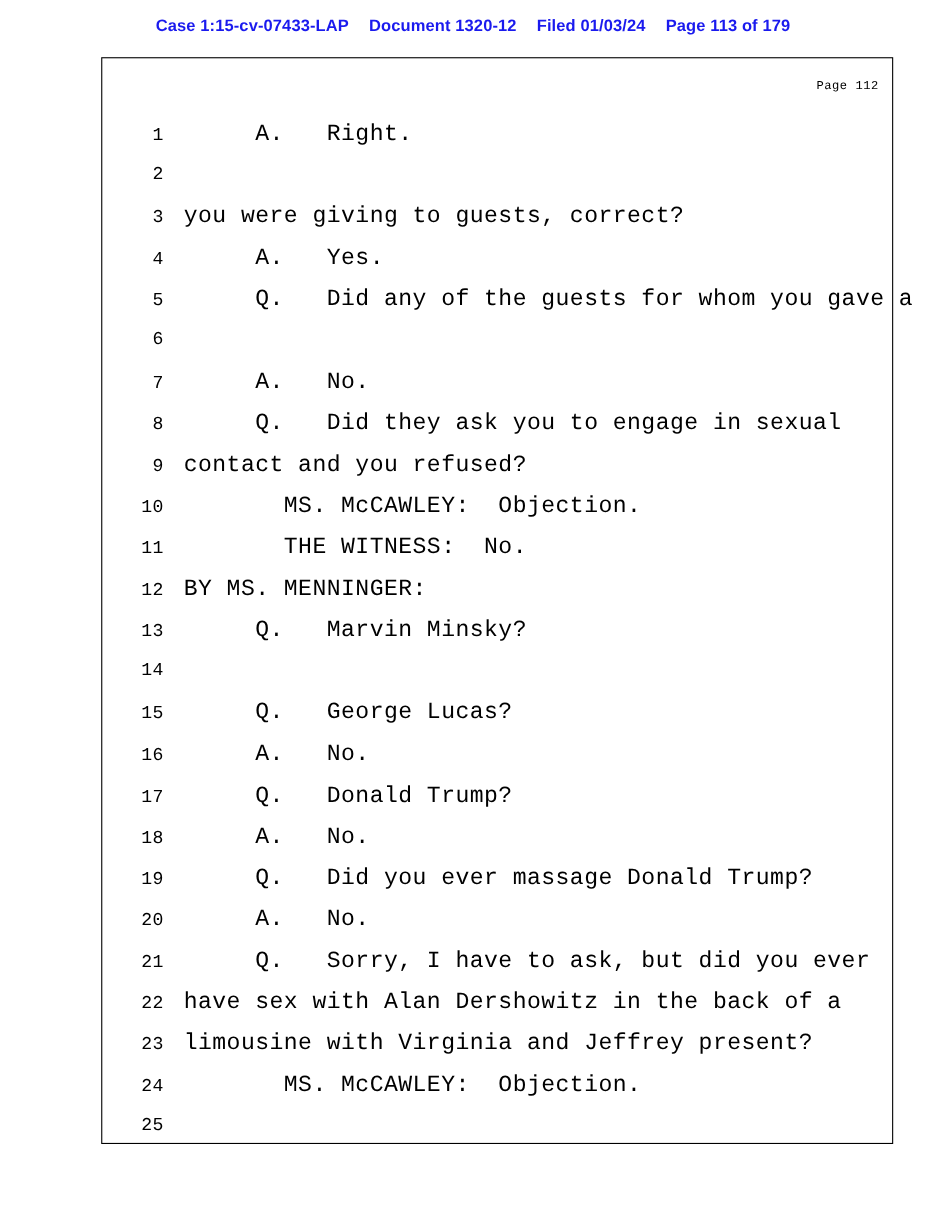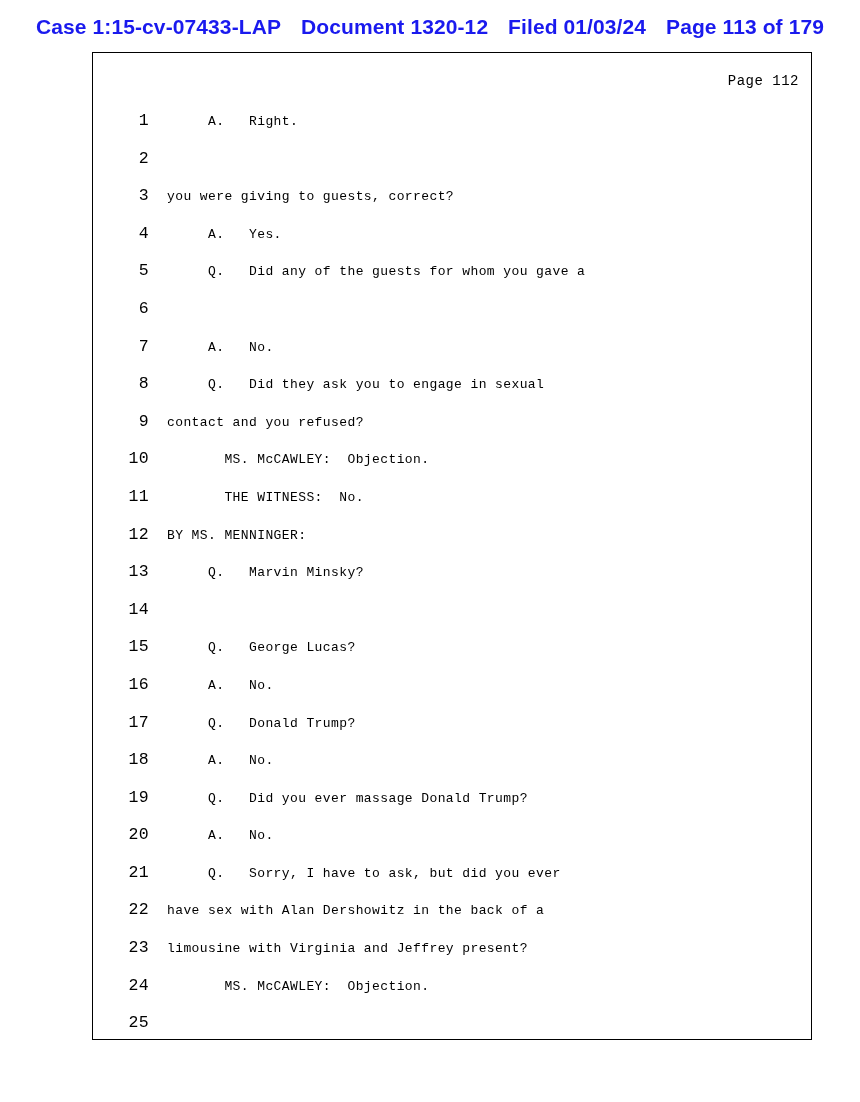--- a/index.html
+++ b/index.html
@@ -15,21 +15,21 @@
     overflow: hidden;
   }
   .ecf-header {
     position: absolute;
     top: 15px;
     left: 0;
     width: 860px;
     text-align: center;
     color: #1a1aee;
     font-family: "Liberation Sans", sans-serif;
-    font-size: 21px;
+    font-size: 15px;
     font-weight: bold;
     letter-spacing: 0.1px;
     white-space: nowrap;
   }
   .ecf-header span {
     margin-right: 14px;
   }
   .ecf-header span:last-child {
     margin-right: 0;
   }
@@ -41,21 +41,21 @@
     height: 988px;
     border: 1.5px solid #000000;
     box-sizing: border-box;
     background: #ffffff;
   }
   .page-number {
     position: absolute;
     top: 20px;
     right: 12px;
     font-family: "Liberation Mono", monospace;
-    font-size: 14px;
+    font-size: 11px;
     color: #000000;
     letter-spacing: 0.5px;
   }
   .lines {
     position: absolute;
     top: 58px;
     left: 0;
     width: 100%;
   }
   .line {
@@ -71,21 +71,21 @@
     width: 56px;
     text-align: right;
     flex: 0 0 56px;
     font-family: "Liberation Mono", monospace;
     font-size: 16.5px;
   }
   .line-text {
     padding-left: 18px;
     white-space: pre;
     font-family: "Liberation Mono", monospace;
-    font-size: 13px;
+    font-size: 21px;
   }
 </style>
 </head>
 <body>
 
 <div class="ecf-header" style="color: rgb(26, 26, 238);">
   <span>Case 1:15-cv-07433-LAP</span>
   <span>Document 1320-12</span>
   <span>Filed 01/03/24</span>
   <span>Page 113 of 179</span>

